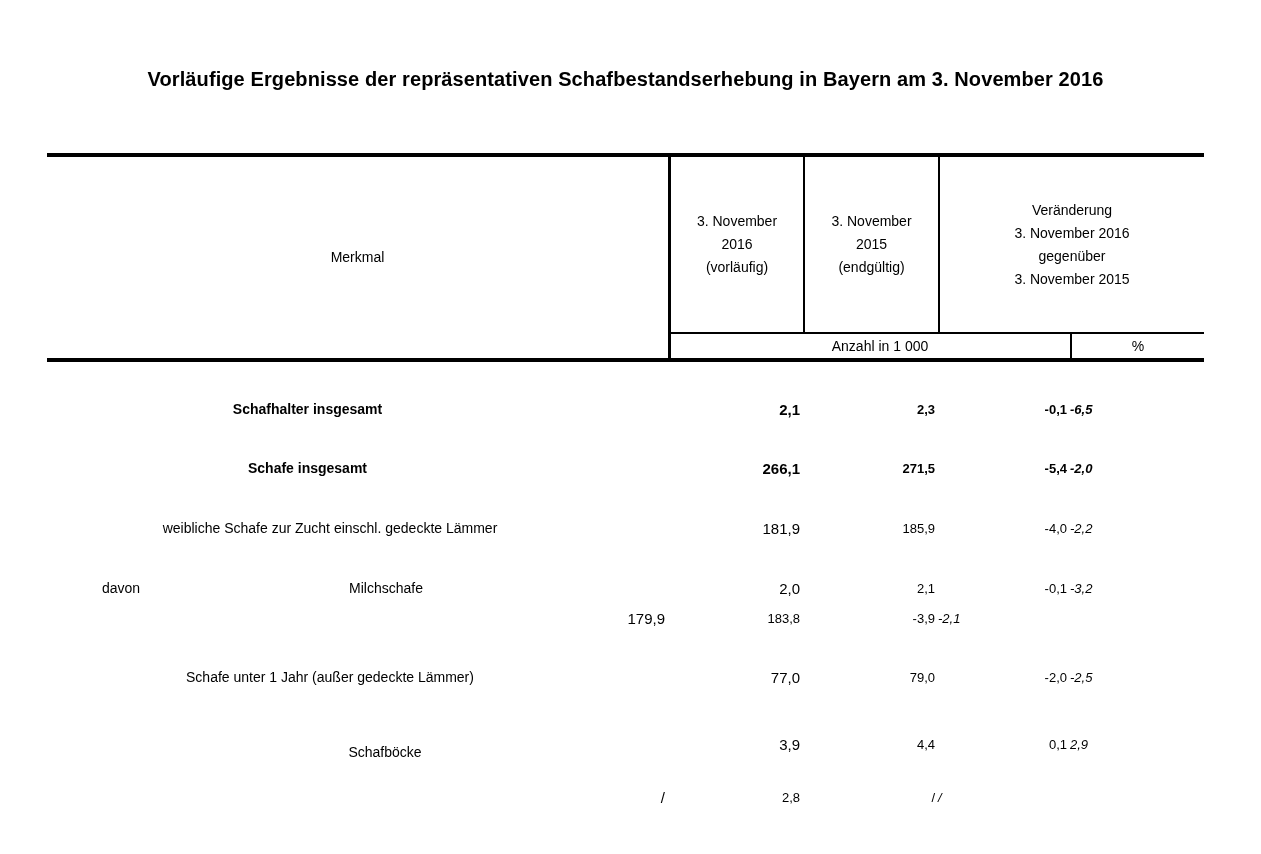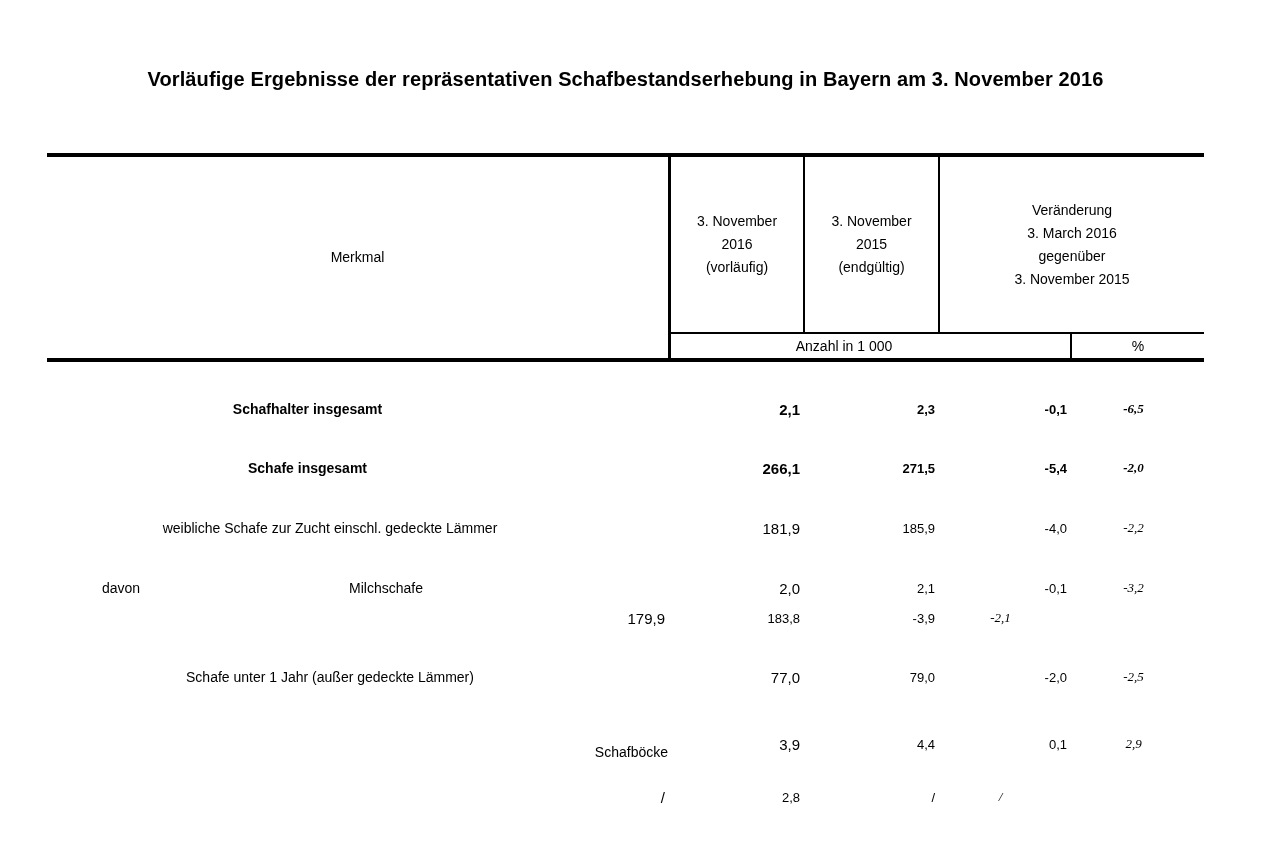--- a/index.html
+++ b/index.html
@@ -30,21 +30,21 @@
   .hcell {
     position: absolute;
     display: flex; flex-direction: column;
     align-items: center; justify-content: center;
     font-size: 14px; line-height: 23px; text-align: center;
   }
   .h-merkmal { left: 0;      top: 0;     width: 621px; height: 201px; }
   .h-2016    { left: 624px;  top: 0;     width: 132px; height: 175px; }
   .h-2015    { left: 758px;  top: 0;     width: 133px; height: 175px; }
   .h-ver     { left: 893px;  top: 0;     width: 264px; height: 175px; }
-  .h-anzahl  { left: 608px;  top: 177px; width: 378px; height: 24px; }
+  .h-anzahl  { left: 644px;  top: 177px; width: 378px; height: 24px; }
   .h-pct     { left: 1025px; top: 177px; width: 132px; height: 24px; }
   .vline { position: absolute; background: #000; }
   .vl-1 { left: 621px;  top: 0;     width: 3px; height: 201px; }
   .vl-2 { left: 756px;  top: 0;     width: 2px; height: 175px; }
   .vl-3 { left: 891px;  top: 0;     width: 2px; height: 175px; }
   .vl-4 { left: 1023px; top: 175px; width: 2px; height: 26px; }
   .hline-sub { position: absolute; left: 621px; top: 175px; width: 536px; height: 2px; background: #000; }
 
   
   .tbody { position: relative; height: 556px; }
@@ -55,27 +55,27 @@
     align-items: center;
     font-size: 13px;
   }
   .r1 { top: 37px; }  .r2 { top: 96px; }  .r3 { top: 156px; } .r4 { top: 216px; }
   .r5 { top: 246px; } .r6 { top: 305px; } .r7 { top: 366px; } .r8 { top: 425px; }
 
   .c-label { font-size: 14px; position: relative; white-space: nowrap; }
   .lab-center { text-align: center; padding-right: 55px; }
   .row-bold .lab-center { padding-right: 100px; }
   .lab-sub { text-align: center; padding-left: 57px; }
-  .lab-left { text-align: right; padding-left: 55px; margin-top: 16px; }
+  .lab-left { text-align: center; padding-left: 55px; margin-top: 16px; }
   .prefix-davon { position: absolute; left: 55px; top: 50%; transform: translateY(-50%); text-align: right; }
 
   .c-2016 { text-align: right; padding-right: 3px; font-size: 15px; }
   .c-2015 { text-align: right; padding-right: 3px; }
   .c-diff { text-align: right; padding-right: 3px; }
-  .c-pct  { text-align: center; padding-right: 7px; font-style: italic; font-family: Liberation Serif, serif; }
+  .c-pct  { text-align: left; padding-right: 7px; font-style: italic; }
   .row-bold { font-weight: bold; }
 </style>
 </head>
 <body>
 
 <div class="title">Vorläufige Ergebnisse der repräsentativen Schafbestandserhebung in Bayern am 3. November 2016</div>
 
 <div class="tablewrap">
 
   <div class="thead">
@@ -90,21 +90,21 @@
     </div>
 
     <div class="hcell h-2015">
       <div>3. November</div>
       <div>2015</div>
       <div>(endgültig)</div>
     </div>
 
     <div class="hcell h-ver">
       <div>Veränderung</div>
-      <div>3. March 2016</div>
+      <div>3. November 2016</div>
       <div>gegenüber</div>
       <div>3. November 2015</div>
     </div>
 
     <div class="hcell h-anzahl">
       <div>Anzahl in 1 000</div>
     </div>
     <div class="hcell h-pct">
       <div>%</div>
     </div>

